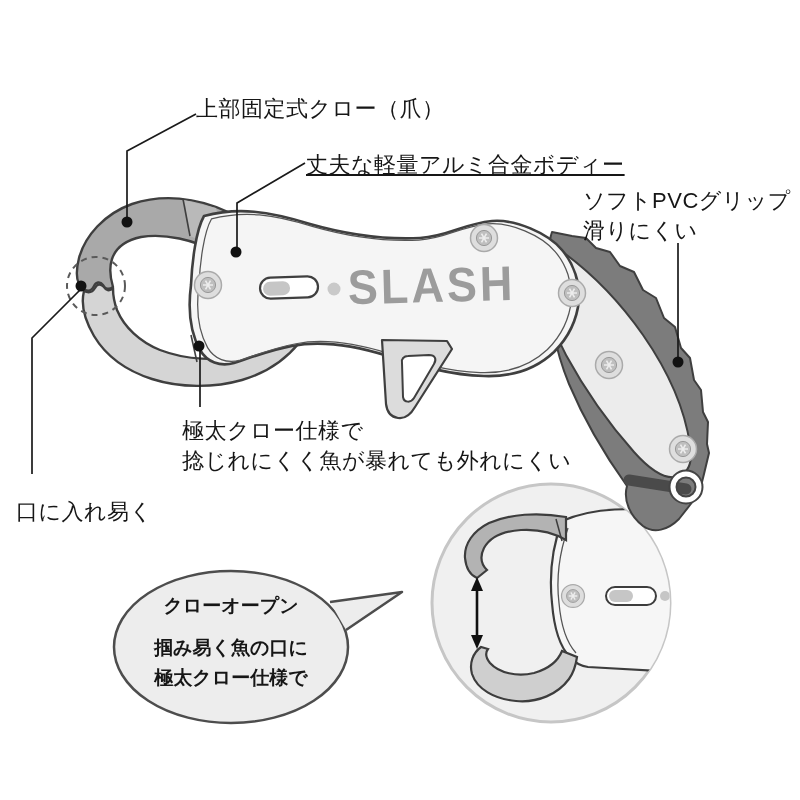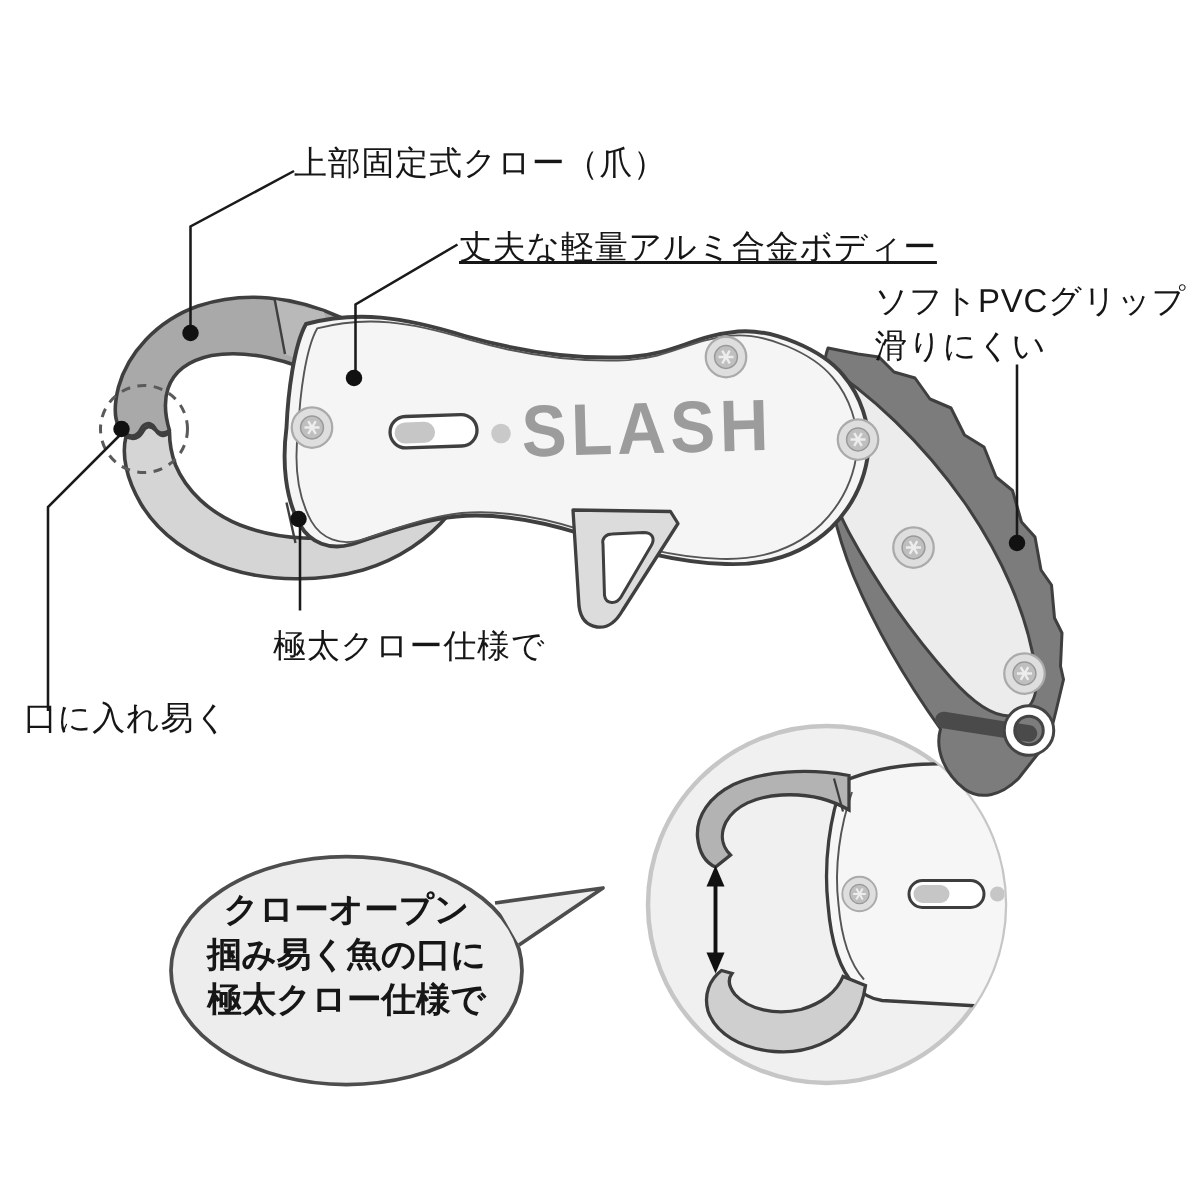--- a/index.html
+++ b/index.html
@@ -5,22 +5,22 @@
   html,body{margin:0;padding:0;background:#ffffff;}
   #stage{position:relative;width:800px;height:800px;background:#ffffff;overflow:hidden;
          font-family:"Liberation Sans","DejaVu Sans",sans-serif;}
   #art{position:absolute;left:0;top:0;}
   .lbl{position:absolute;color:#161616;font-size:22px;line-height:30px;font-weight:500;
        letter-spacing:0.5px;white-space:nowrap;}
   .logo{position:absolute;left:347px;top:260px;font-size:45px;font-weight:800;
         color:#9c9c9c;letter-spacing:3px;transform:rotate(-1.5deg) scaleY(1.08);
         transform-origin:left top;}
   .bubble-text{position:absolute;left:111px;top:591px;width:240px;text-align:center;
-        color:#161616;font-size:23px;line-height:30px;font-weight:600;}
-  .bubble-text .gap{margin-top:0;}
+        color:#161616;font-size:19px;line-height:30px;font-weight:600;}
+  .bubble-text .gap{margin-top:12px;}
 </style>
 </head>
 <body>
 
 <div id="stage">
 
 <svg id="art" width="800" height="800" viewBox="0 0 800 800">
   <defs>
     <clipPath id="insetClip">
           <circle cx="551" cy="603" r="119"></circle>
@@ -139,23 +139,24 @@
 
   <div class="lbl" style="left:306px;top:150px;text-decoration:underline;">丈夫な軽量アルミ合金ボディー</div>
 
   <div class="lbl" style="left:583px;top:186px;">
     <div>ソフトPVCグリップ</div>
     <div>滑りにくい</div>
   </div>
 
   <div class="lbl" style="left:182px;top:416px;">
     <div>極太クロー仕様で</div>
+    <div>捻じれにくく魚が暴れても外れにくい</div>
   </div>
 
-  <div class="lbl" style="left:16px;top:464px;">
+  <div class="lbl" style="left:16px;top:497px;">
     <div>口に入れ易く</div>
   </div>
 
   <div class="bubble-text">
     <div>クローオープン</div>
     <div class="gap">掴み易く魚の口に</div>
     <div>極太クロー仕様で</div>
   </div>
 
 </div>

